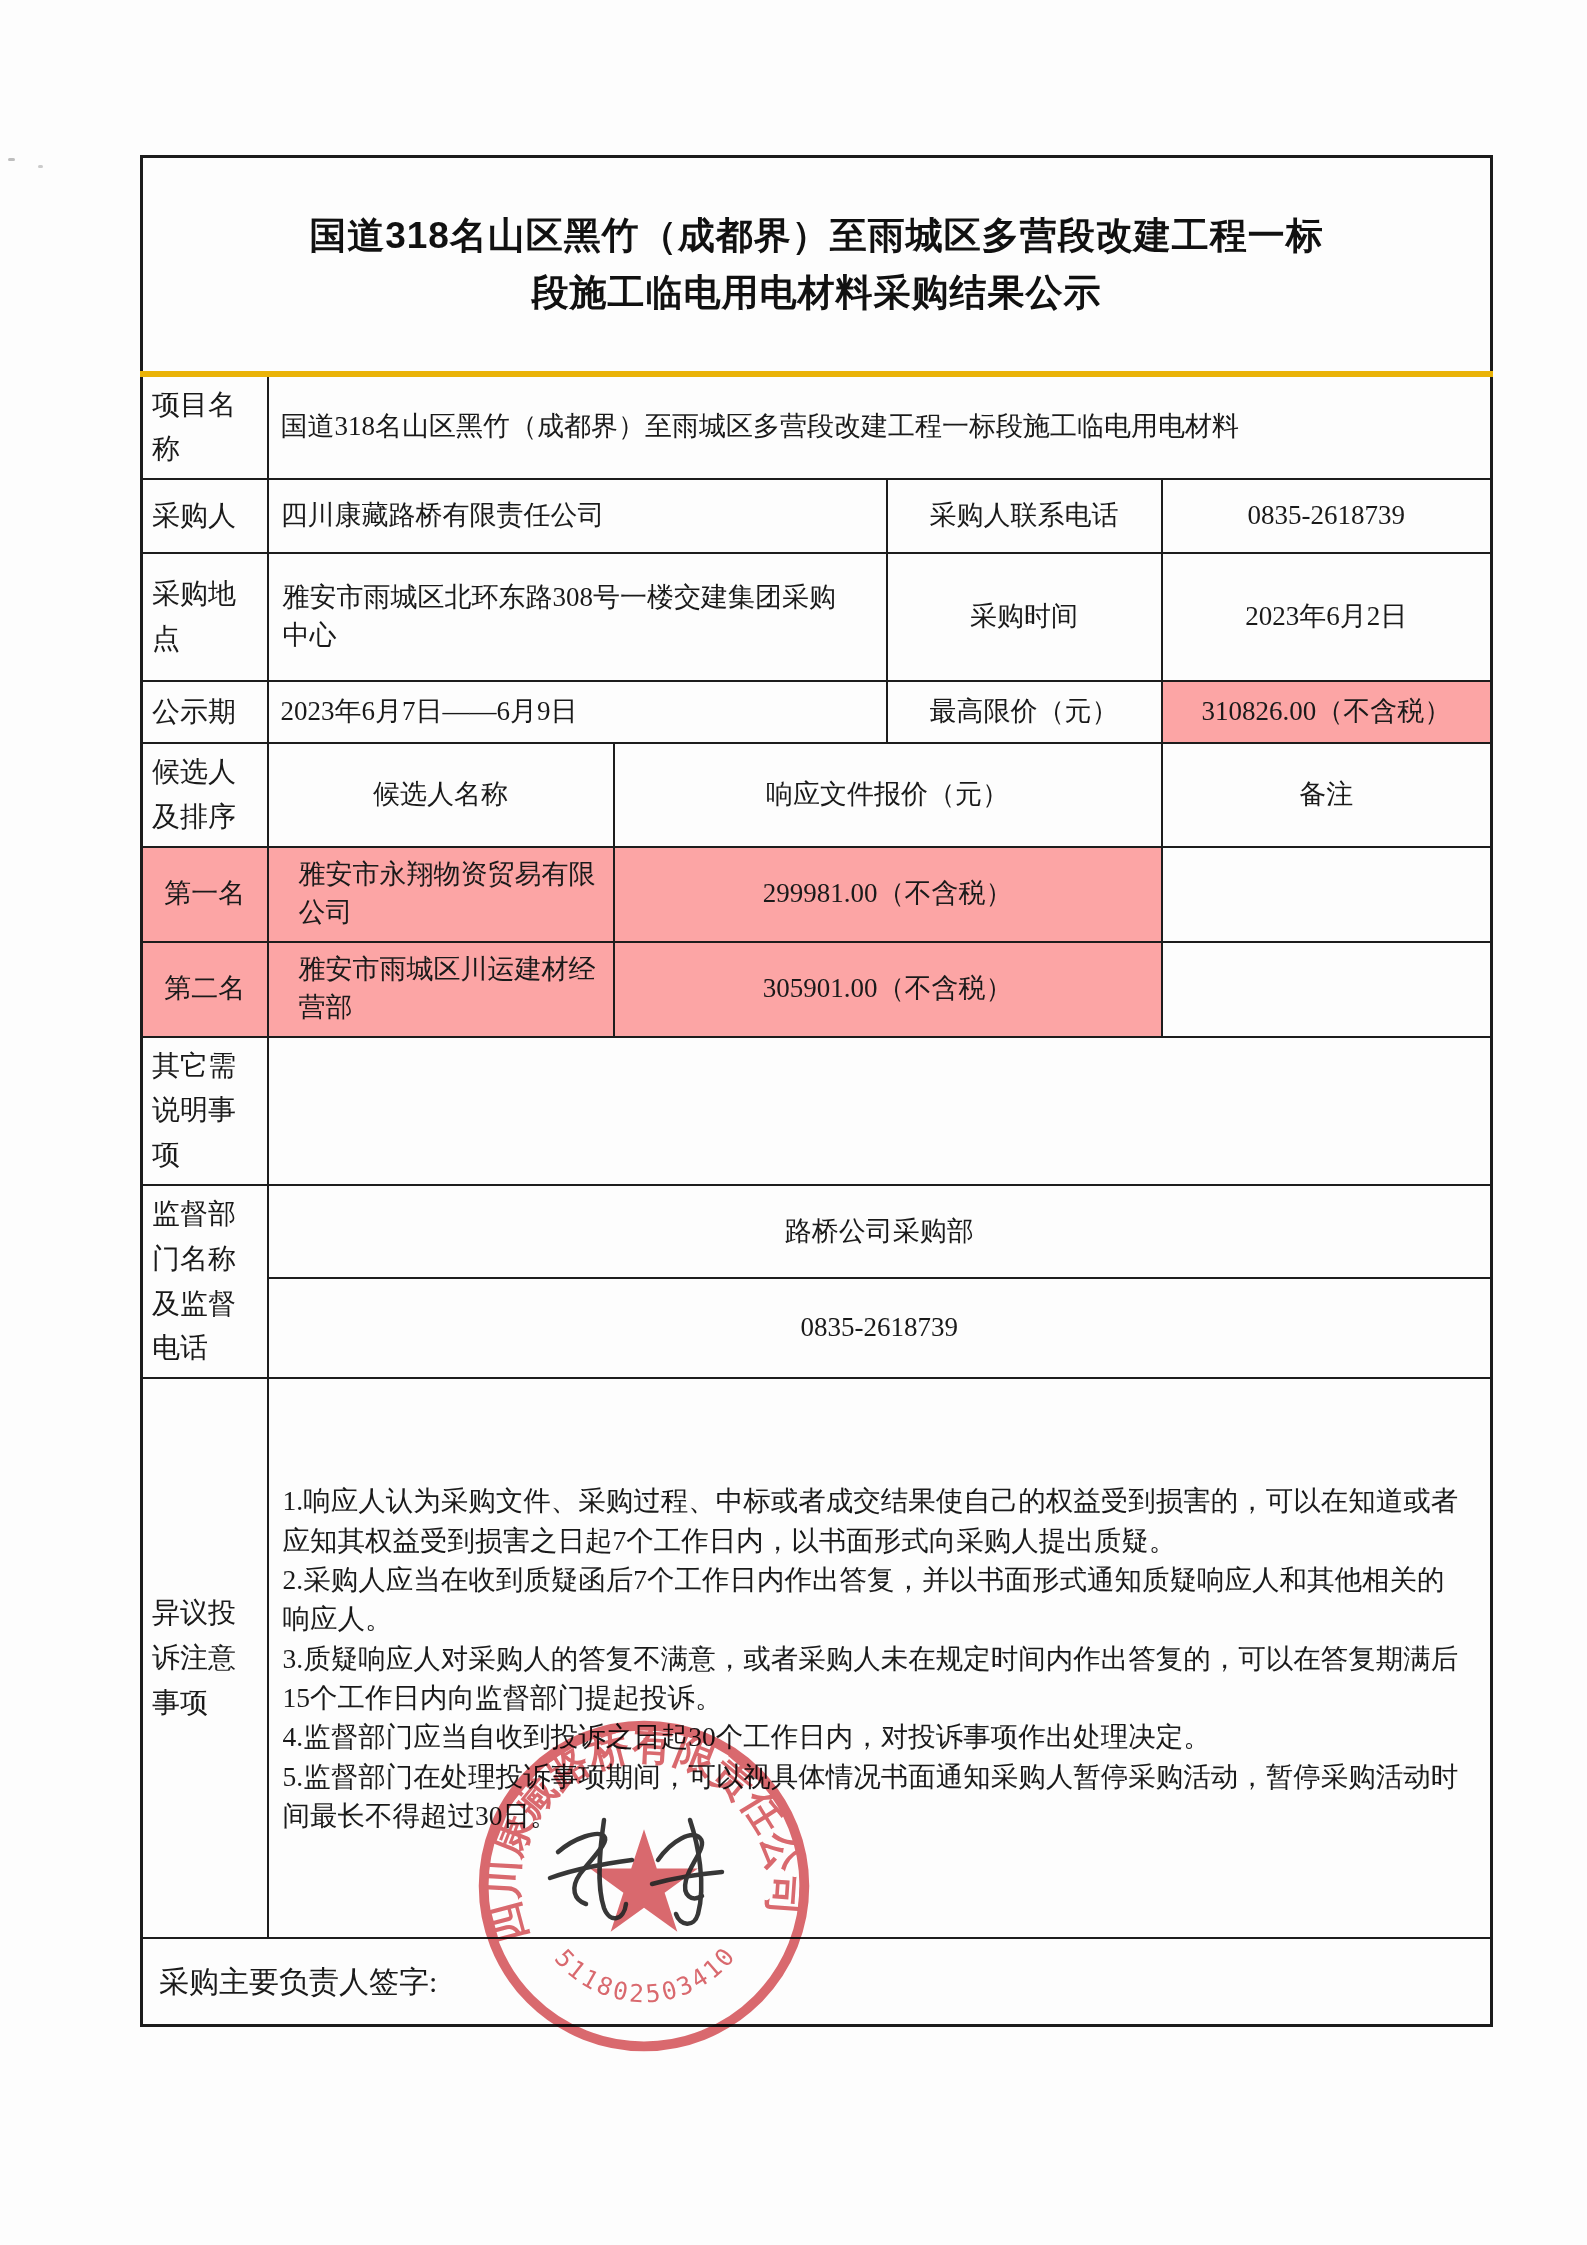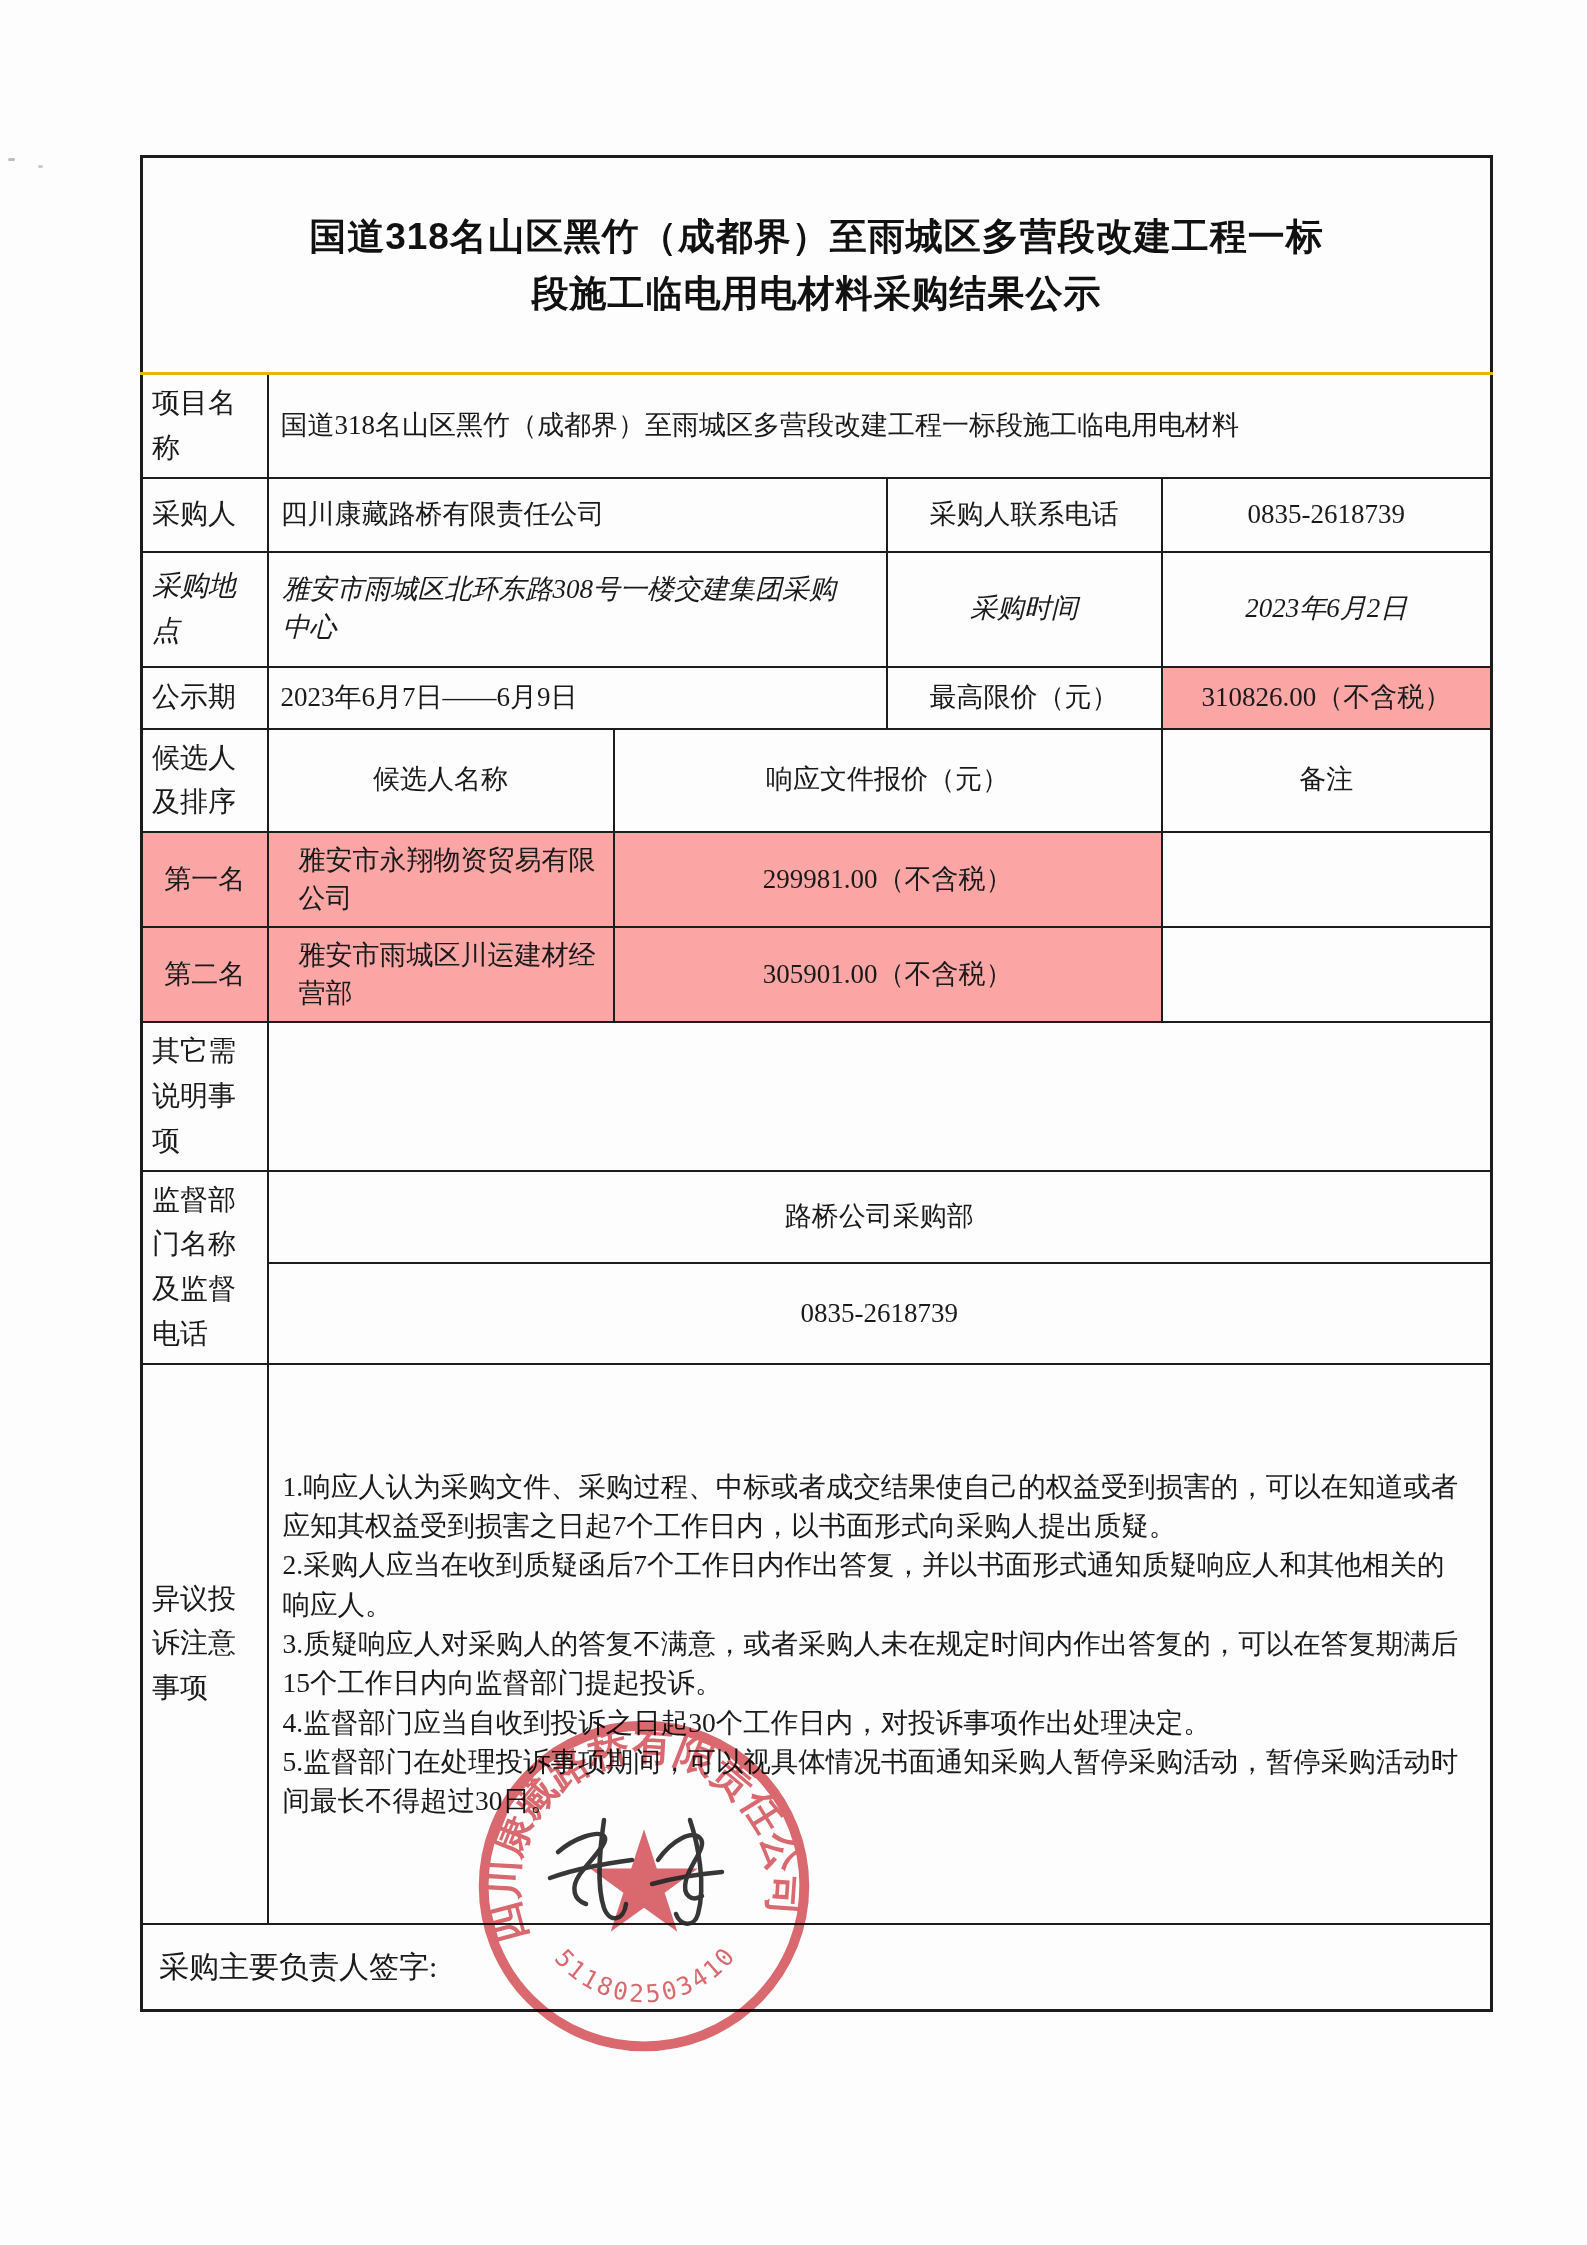--- a/index.html
+++ b/index.html
@@ -24,33 +24,33 @@
     font-size:27px;
     line-height:1.4;
     padding:4px 10px;
     word-break:break-all;
     overflow:hidden;
   }
   
   tr.r-title{height:217px;}
   tr.r-project{height:94px;}
   tr.r-buyer{height:74px;}
-  tr.r-loc{height:115px;font-style:italic;}
+  tr.r-loc{height:128px;}
   tr.r-pub{height:62px;margin-top:36px;}
   tr.r-chead{height:95px;}
   tr.r-cand{height:95px;}
   tr.r-other{height:135px;}
   tr.r-sup1{height:72px;}
   tr.r-sup2{height:78px;}
   tr.r-dispute{height:560px;}
   tr.r-sig{height:87px;}
 
   td.title-cell{
     text-align:center;
-    border-bottom:3px solid #eab308;
+    border-bottom:6px solid #eab308;
     font-family:"Liberation Sans", sans-serif;
     font-weight:bold;
     font-size:37px;
     line-height:1.55;
     letter-spacing:1px;
     color:#111;
   }
   td.lbl{
     font-size:28px;
     line-height:1.6;

